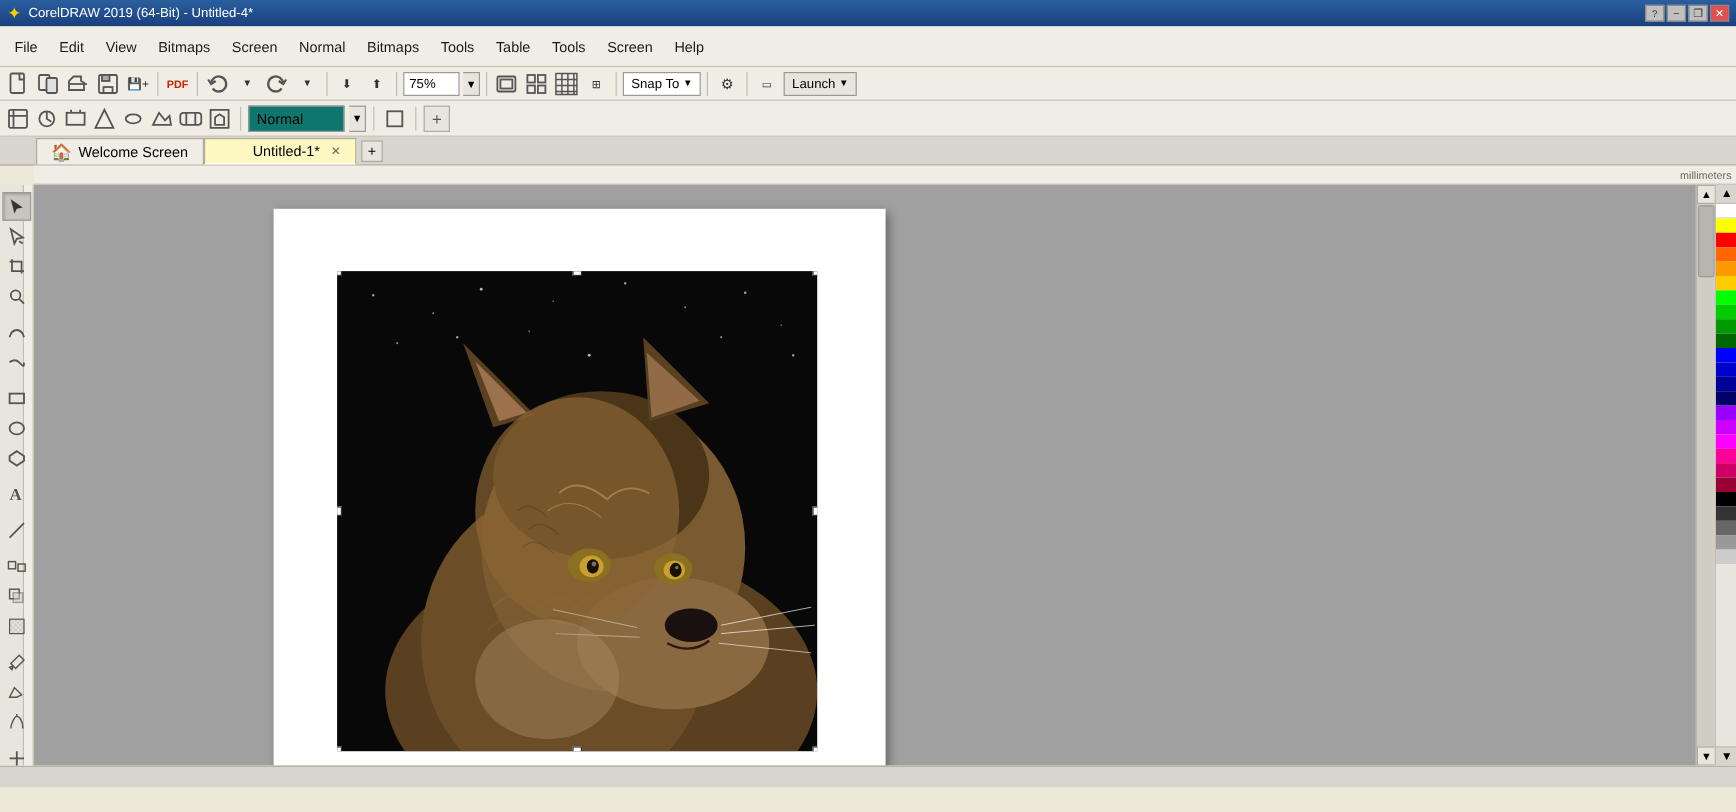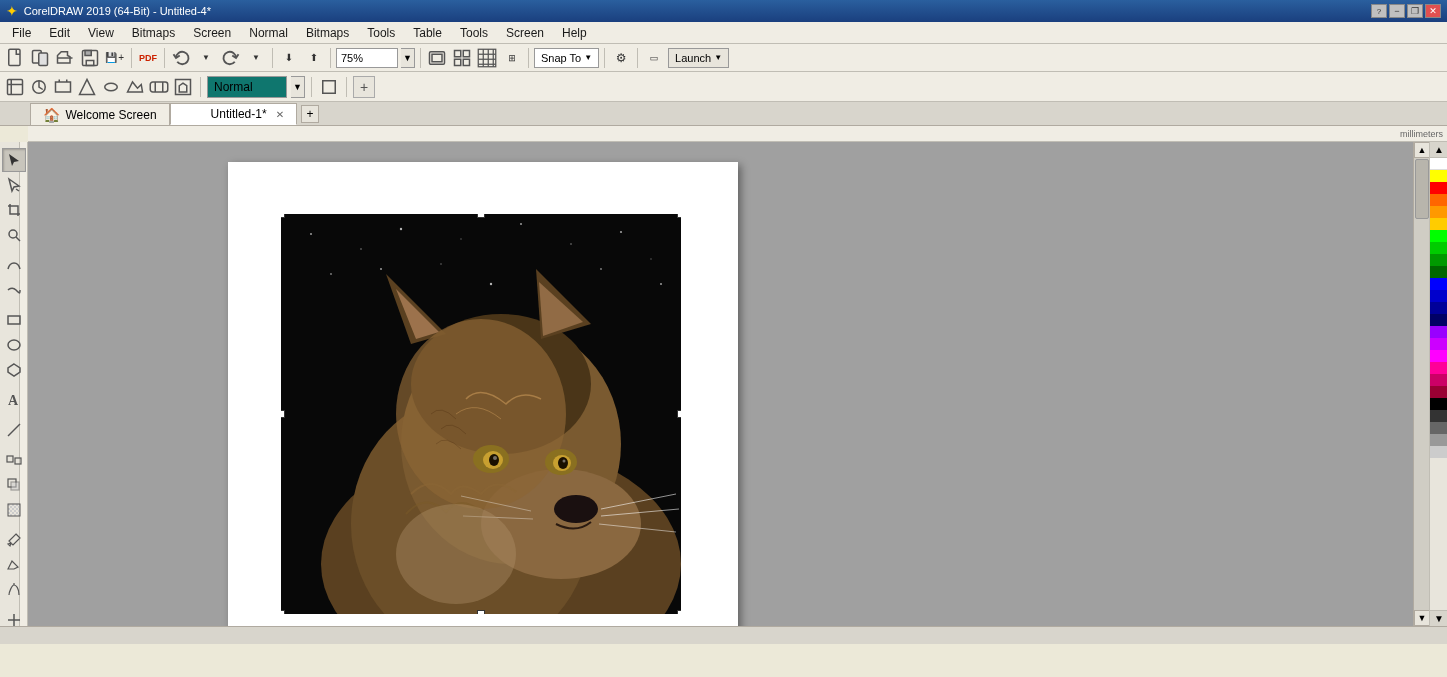--- a/index.html
+++ b/index.html
@@ -16,21 +16,21 @@
     #title-bar-controls { display: flex; gap: 2px; }
     .title-btn {
       width: 16px; height: 14px; background: #c0c0c0; border: 1px solid #888;
       display: flex; align-items: center; justify-content: center;
       font-size: 9px; color: #333; cursor: pointer;
     }
     .title-btn.close { background: #e05050; color: white; }
 
     
     #menu-bar {
-      height: 22px;
+      height: 34px;
       background: #f0ede4;
       border-bottom: 1px solid #c0bdb4;
       display: flex; align-items: center;
       padding: 0 4px; gap: 2px;
     }
     .menu-item {
       padding: 2px 8px; font-size: 12px; color: #1a1a1a; cursor: pointer;
       white-space: nowrap;
     }
 
@@ -42,21 +42,21 @@
       display: flex; align-items: center;
       padding: 0 4px; gap: 3px;
     }
     .tb-btn {
       width: 22px; height: 22px; border: 1px solid transparent;
       background: transparent; display: flex; align-items: center; justify-content: center;
       cursor: pointer; font-size: 12px; color: #333;
     }
     .tb-separator { width: 1px; height: 20px; background: #c0bdb4; margin: 0 2px; }
     .zoom-box {
-      width: 62px; height: 20px; border: 1px solid #999; background: white;
+      width: 47px; height: 20px; border: 1px solid #999; background: white;
       display: flex; align-items: center; padding: 0 4px; font-size: 11px;
     }
     .tb-dropdown-btn {
       width: 14px; height: 20px; border: 1px solid #999; border-left: none; background: #e8e5dc;
       display: flex; align-items: center; justify-content: center; cursor: pointer; font-size: 9px;
     }
     .snap-btn {
       height: 20px; border: 1px solid #999; background: white; padding: 0 6px;
       display: flex; align-items: center; font-size: 11px; gap: 3px; cursor: pointer;
     }
@@ -99,21 +99,21 @@
       border-bottom: 1px solid #b0aaa0;
       display: flex; align-items: flex-end;
       padding-left: 30px; gap: 0;
     }
     .tab {
       height: 22px; padding: 0 12px; border: 1px solid #b0aaa0; border-bottom: none;
       background: #e8e5dc; display: flex; align-items: center; font-size: 12px;
       cursor: pointer; gap: 5px; position: relative;
     }
     .tab.welcome { background: #f0ede4; }
-    .tab.active { background: #ffffff; border-bottom: 1px solid white; z-index: 1; padding-left: 40px; }
+    .tab.active { background: #fef9c3; border-bottom: 1px solid white; z-index: 1; padding-left: 40px; }
     .tab-close { font-size: 10px; color: #666; cursor: pointer; margin-left: 4px; }
     .tab-add-btn {
       width: 18px; height: 18px; margin-left: 4px; margin-bottom: 2px;
       border: 1px solid #b0aaa0; background: #e8e5dc;
       display: flex; align-items: center; justify-content: center; font-size: 12px; cursor: pointer;
     }
     .tab-home-icon { font-size: 14px; }
 
     
     #h-ruler {

